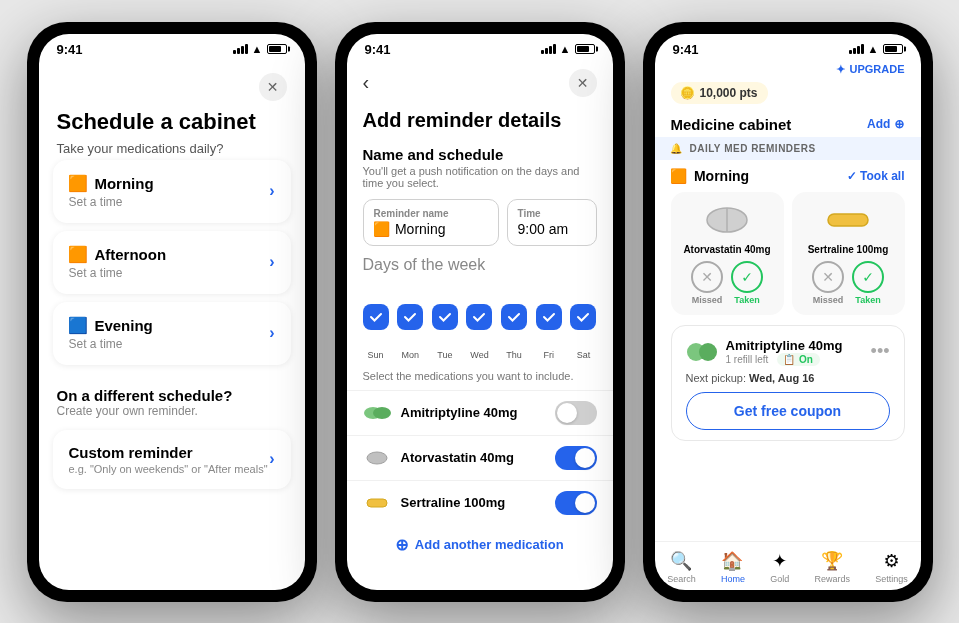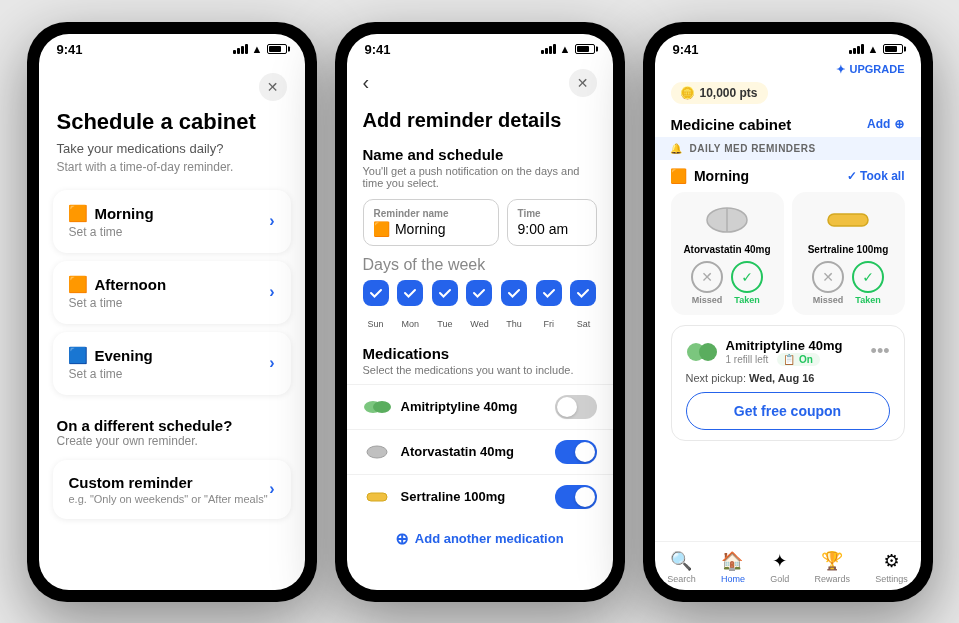--- a/index.html
+++ b/index.html
@@ -115,21 +115,21 @@
       border: 1.5px solid #d0d0d0;
       border-radius: 10px;
       padding: 8px 10px;
     }
     .form-field label { font-size: 10px; color: #888; display: block; margin-bottom: 2px; font-weight: bold; }
     .field-value { font-size: 14px; font-weight: 500; display: flex; align-items: center; gap: 4px; }
     .days-section { padding: 0 16px 10px; }
     .days-label { font-size: 16px; color: #888; margin-bottom: 6px; }
     .days-row { display: flex; gap: 4px; justify-content: space-between; }
     .day-chip {
-      display: flex; flex-direction: column; align-items: center; gap: 13px;
+      display: flex; flex-direction: column; align-items: center; gap: 20px; margin-top: 24px;
     }
     .day-check {
       width: 26px; height: 26px; border-radius: 8px;
       background: #2563eb; display: flex; align-items: center; justify-content: center;
     }
     .day-check svg { width: 14px; height: 14px; }
     .day-name { font-size: 9px; color: #555; }
     .meds-section-title { font-size: 15px; font-weight: 700; padding: 6px 16px 2px; }
     .meds-section-desc { font-size: 11px; color: #777; padding: 0 16px 8px; }
     .med-item {
@@ -240,21 +240,20 @@
     </div>
 
     <div class="screen-content">
 
       <div class="p1-header">
         <button class="close-btn">✕</button>
       </div>
 
       <div class="p1-title">Schedule a cabinet</div>
       <div class="p1-subtitle">Take your medications daily?</div>
-      <div class="p1-subtitle2">Start with a time-of-day reminder.</div>
 
       <div class="reminder-option">
         <div class="reminder-option-left">
           <div class="reminder-option-title">
             <span class="morning-emoji">🟧</span>
             <span>Morning</span>
           </div>
           <div class="reminder-option-sub">Set a time</div>
         </div>
         <span class="arrow-right">›</span>
@@ -395,21 +394,20 @@
             <div class="day-check">
               <svg viewBox="0 0 14 14" fill="none">
                   <polyline points="2,7 5.5,10.5 12,4" stroke="white" stroke-width="2" stroke-linecap="round"></polyline>
                 </svg>
             </div>
             <span class="day-name">Sat</span>
           </div>
         </div>
       </div>
 
-      <div class="meds-section-title">Medications</div>
       <div class="meds-section-desc">Select the medications you want to include.</div>
 
       <div class="med-item">
         <div class="med-item-left">
           <div class="pill-icon">
             <svg width="28" height="28" viewBox="0 0 28 28">
               <ellipse cx="10" cy="14" rx="9" ry="6" fill="#7bc67e"></ellipse>
               <ellipse cx="19" cy="14" rx="9" ry="6" fill="#5aad5e"></ellipse>
             </svg>
           </div>

